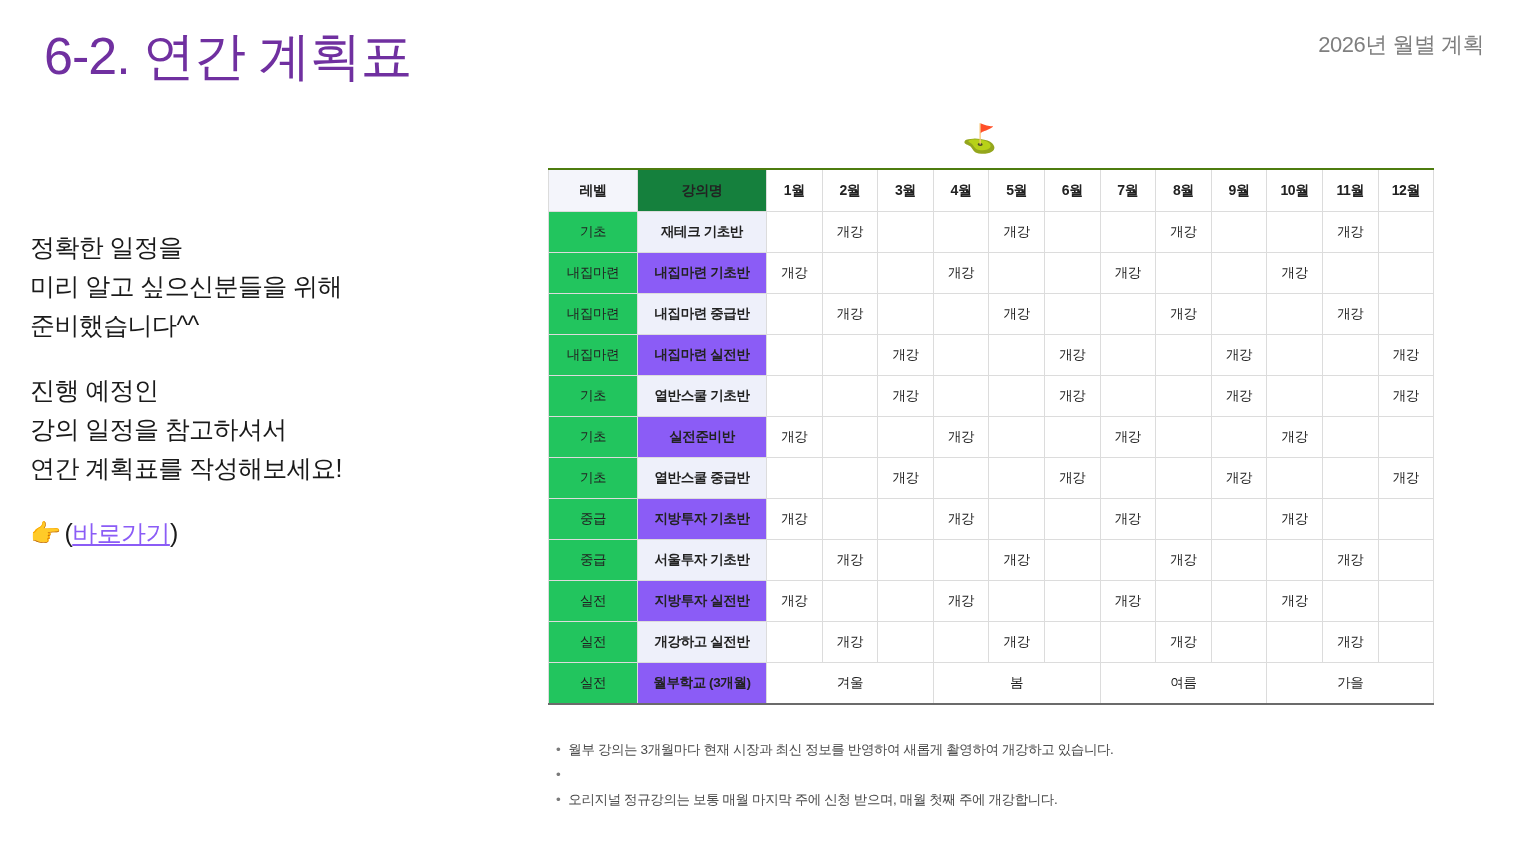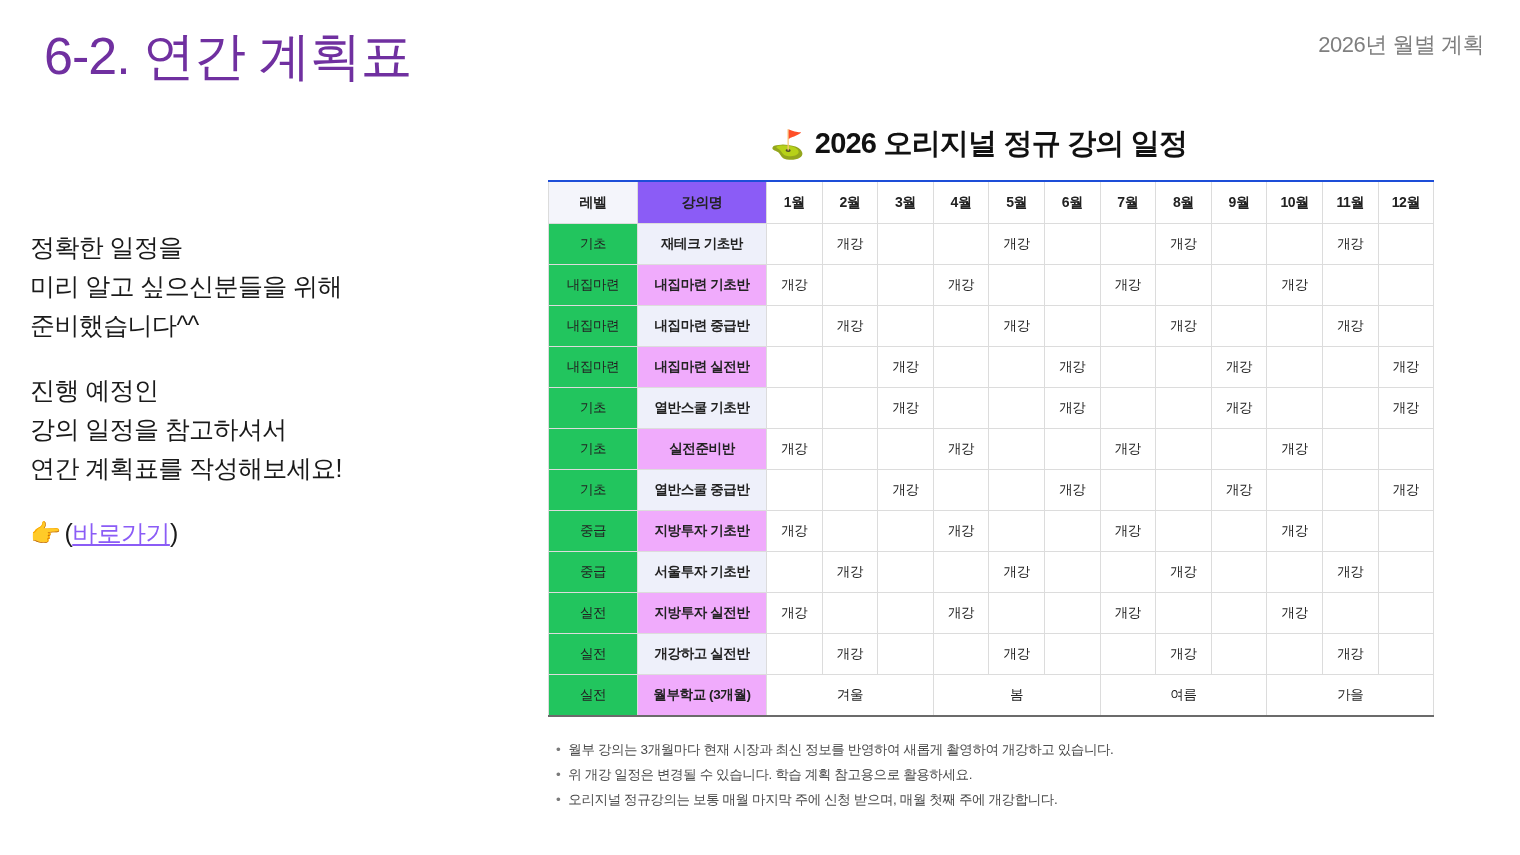--- a/index.html
+++ b/index.html
@@ -94,21 +94,21 @@
     line-height: 1;
     position: relative;
     top: 1px;
   }
 
   table.sched {
     border-collapse: collapse;
     width: 862px;
     table-layout: fixed;
     background: #ffffff;
-    border-top: 2px solid #1d4ed8;
+    border-top: 2px solid #4d7c0f;
     border-bottom: 2px solid #6b6b6b;
   }
   table.sched th, table.sched td {
     border: 1px solid #dcdcdc;
     font-size: 13.5px;
     height: 40px;
     text-align: center;
     vertical-align: middle;
     color: #222;
     letter-spacing: -0.4px;
@@ -119,40 +119,40 @@
     font-weight: bold;
     font-size: 14px;
   }
   th.h-level {
     width: 88px;
     background: #f4f5fb;
     color: #3b4cc0;
   }
   th.h-course {
     width: 128px;
-    background: #8b5cf6;
+    background: #15803d;
     color: #3b4cc0;
   }
   th.h-month {
     width: 54.6px;
     background: #ffffff;
     color: #222;
   }
   td.level {
     background: #22c55e;
     font-weight: normal;
     font-size: 13.5px;
   }
   td.course {
     background: #eef0fa;
     font-weight: bold;
     font-size: 13.5px;
   }
   td.course.alt {
-    background: #f0abfc;
+    background: #8b5cf6;
   }
   td.mark {
     font-size: 12px;
     color: #444;
   }
   td.season {
     font-size: 13.5px;
     color: #222;
     font-weight: normal;
   }
@@ -188,21 +188,20 @@
   <div class="para">
     <div class="link-row">
       <span class="hand-icon">👉</span><span class="paren">(</span><span class="link-text">바로가기</span><span class="paren">)</span>
     </div>
   </div>
 </div>
 
 <div class="card">
   <div class="card-title">
     <span class="flag-icon">⛳</span>
-    <span>2026 오리지널 정규 강의 일정</span>
   </div>
 
   <table class="sched">
     <thead>
       <tr>
         <th class="h-level">레벨</th>
         <th class="h-course">강의명</th>
         <th class="h-month">1월</th>
         <th class="h-month">2월</th>
         <th class="h-month">3월</th>
@@ -406,19 +405,18 @@
   </table>
 </div>
 
 <div class="notes">
   <div class="note">
     <span class="bullet">•</span>
     <span>월부 강의는 3개월마다 현재 시장과 최신 정보를 반영하여 새롭게 촬영하여 개강하고 있습니다.</span>
   </div>
   <div class="note">
     <span class="bullet">•</span>
-    <span>위 개강 일정은 변경될 수 있습니다. 학습 계획 참고용으로 활용하세요.</span>
   </div>
   <div class="note">
     <span class="bullet">•</span>
     <span>오리지널 정규강의는 보통 매월 마지막 주에 신청 받으며, 매월 첫째 주에 개강합니다.</span>
   </div>
 </div>
 
 </body></html>

